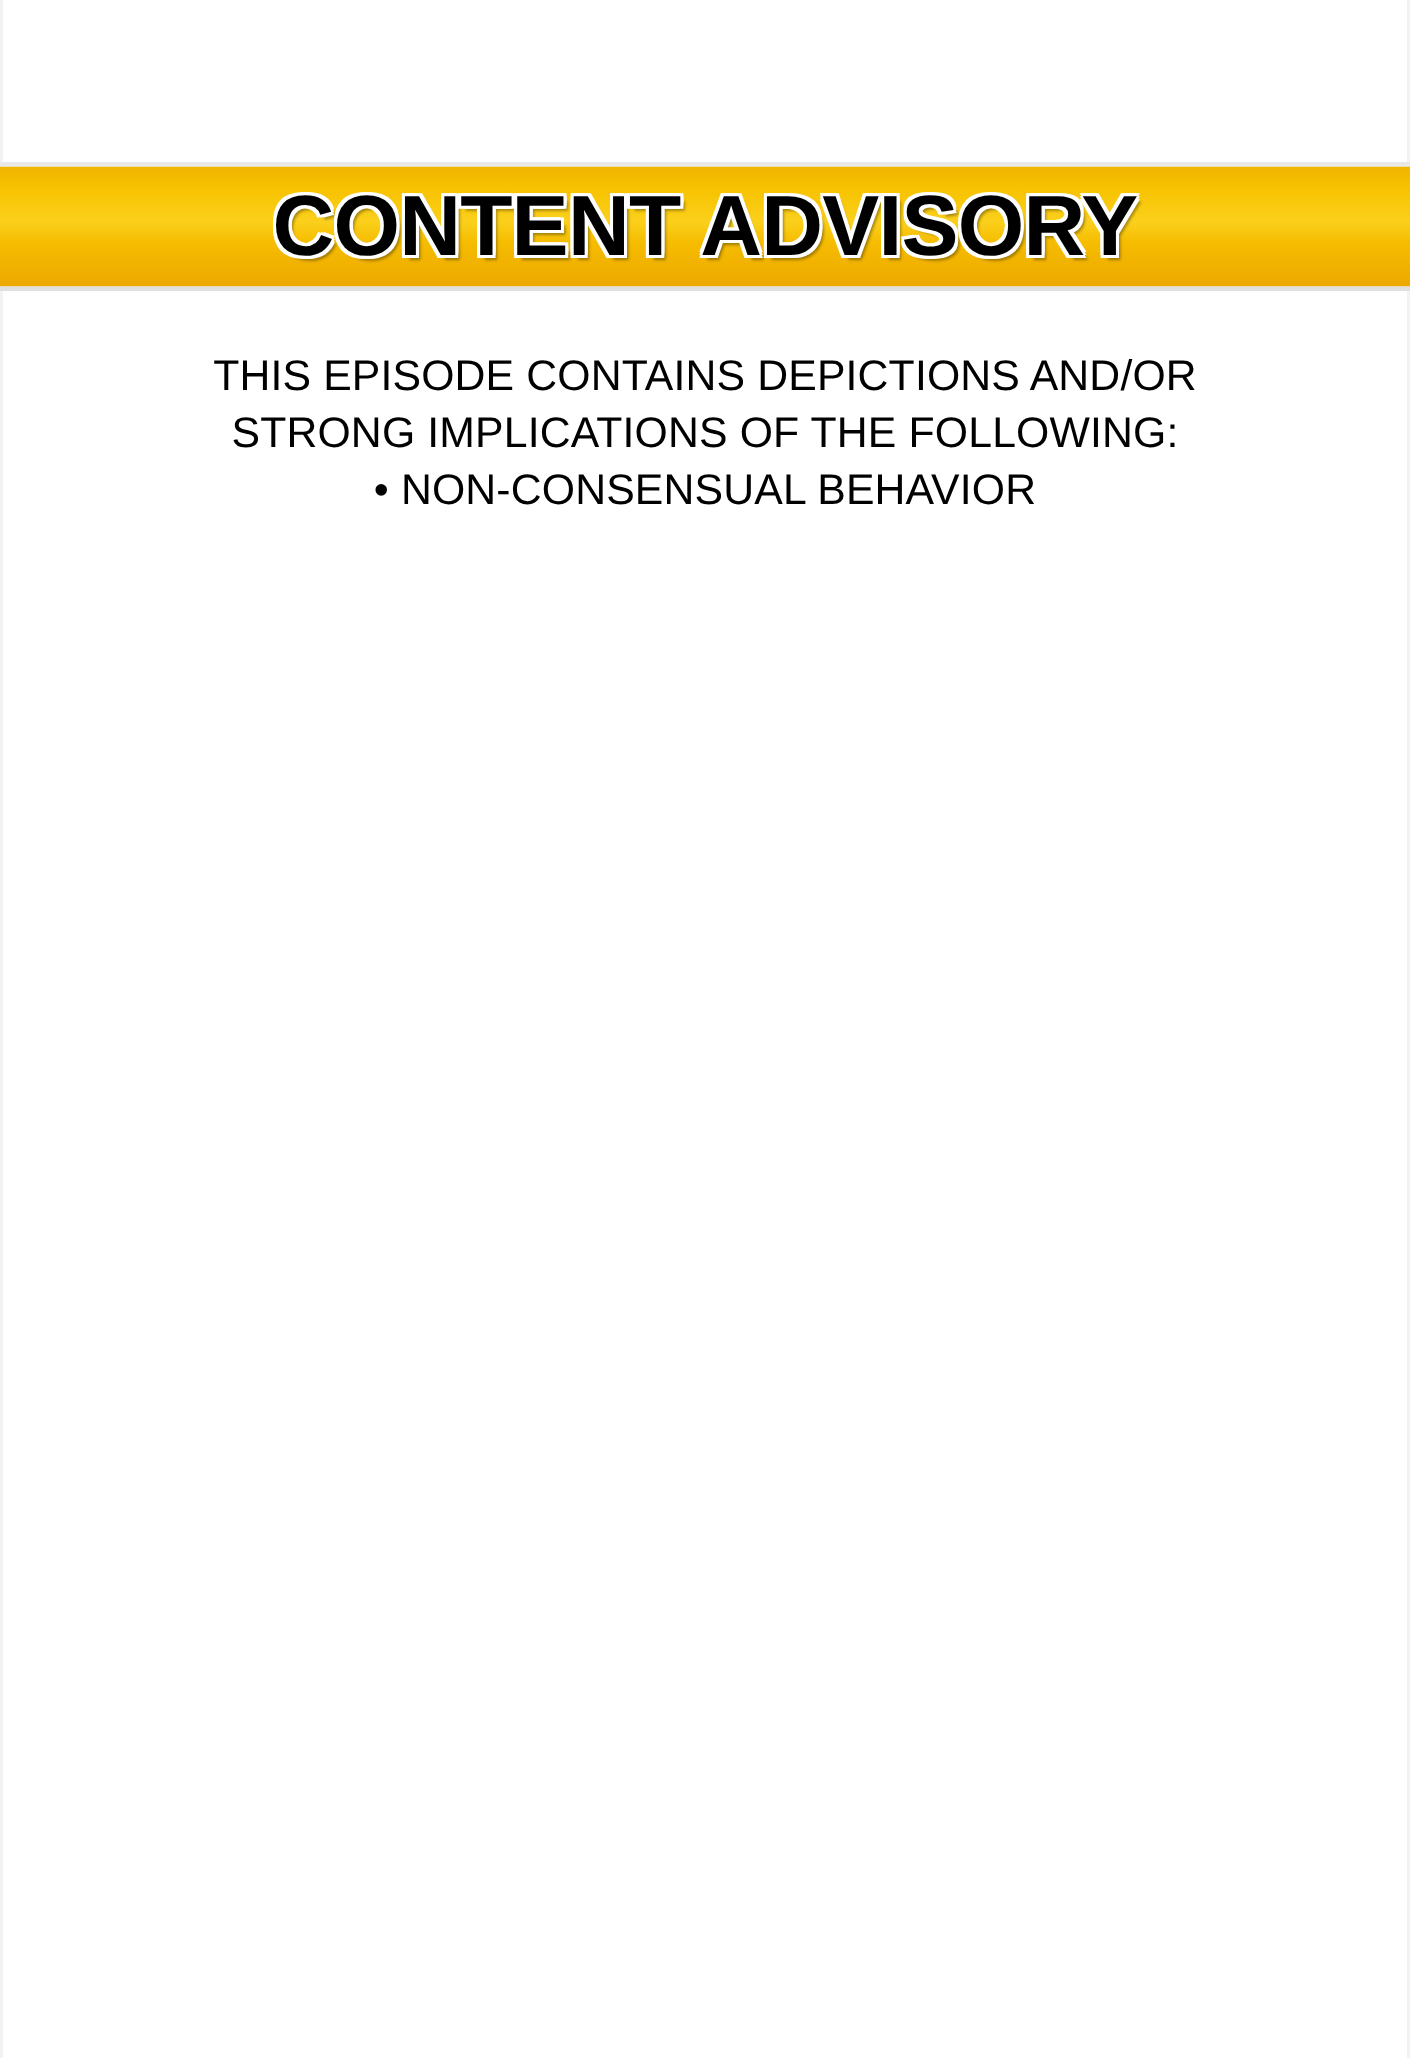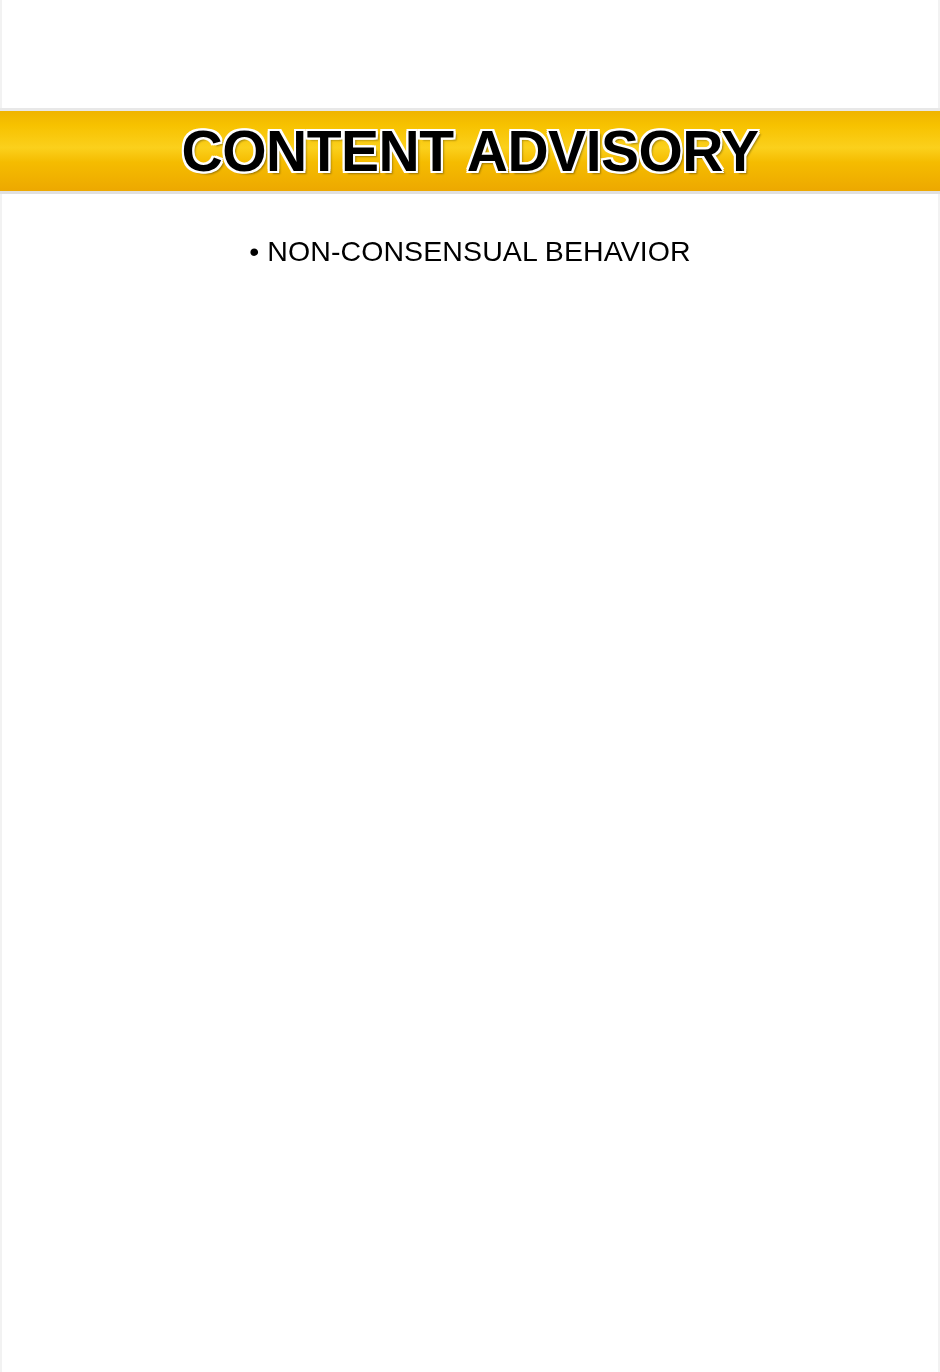--- a/index.html
+++ b/index.html
@@ -100,18 +100,22 @@
 <body>
 
 <div class="page">
   <div class="page-frame"></div>
 
   <div class="banner">
     <div class="banner-title">CONTENT ADVISORY</div>
   </div>
 
   <div class="body-area">
+    <div class="intro">
+      <div>THIS EPISODE CONTAINS DEPICTIONS AND/OR</div>
+      <div>STRONG IMPLICATIONS OF THE FOLLOWING:</div>
+    </div>
 
     <div class="items">
       <div class="item">• NON-CONSENSUAL BEHAVIOR</div>
     </div>
   </div>
 </div>
 
 </body></html>

